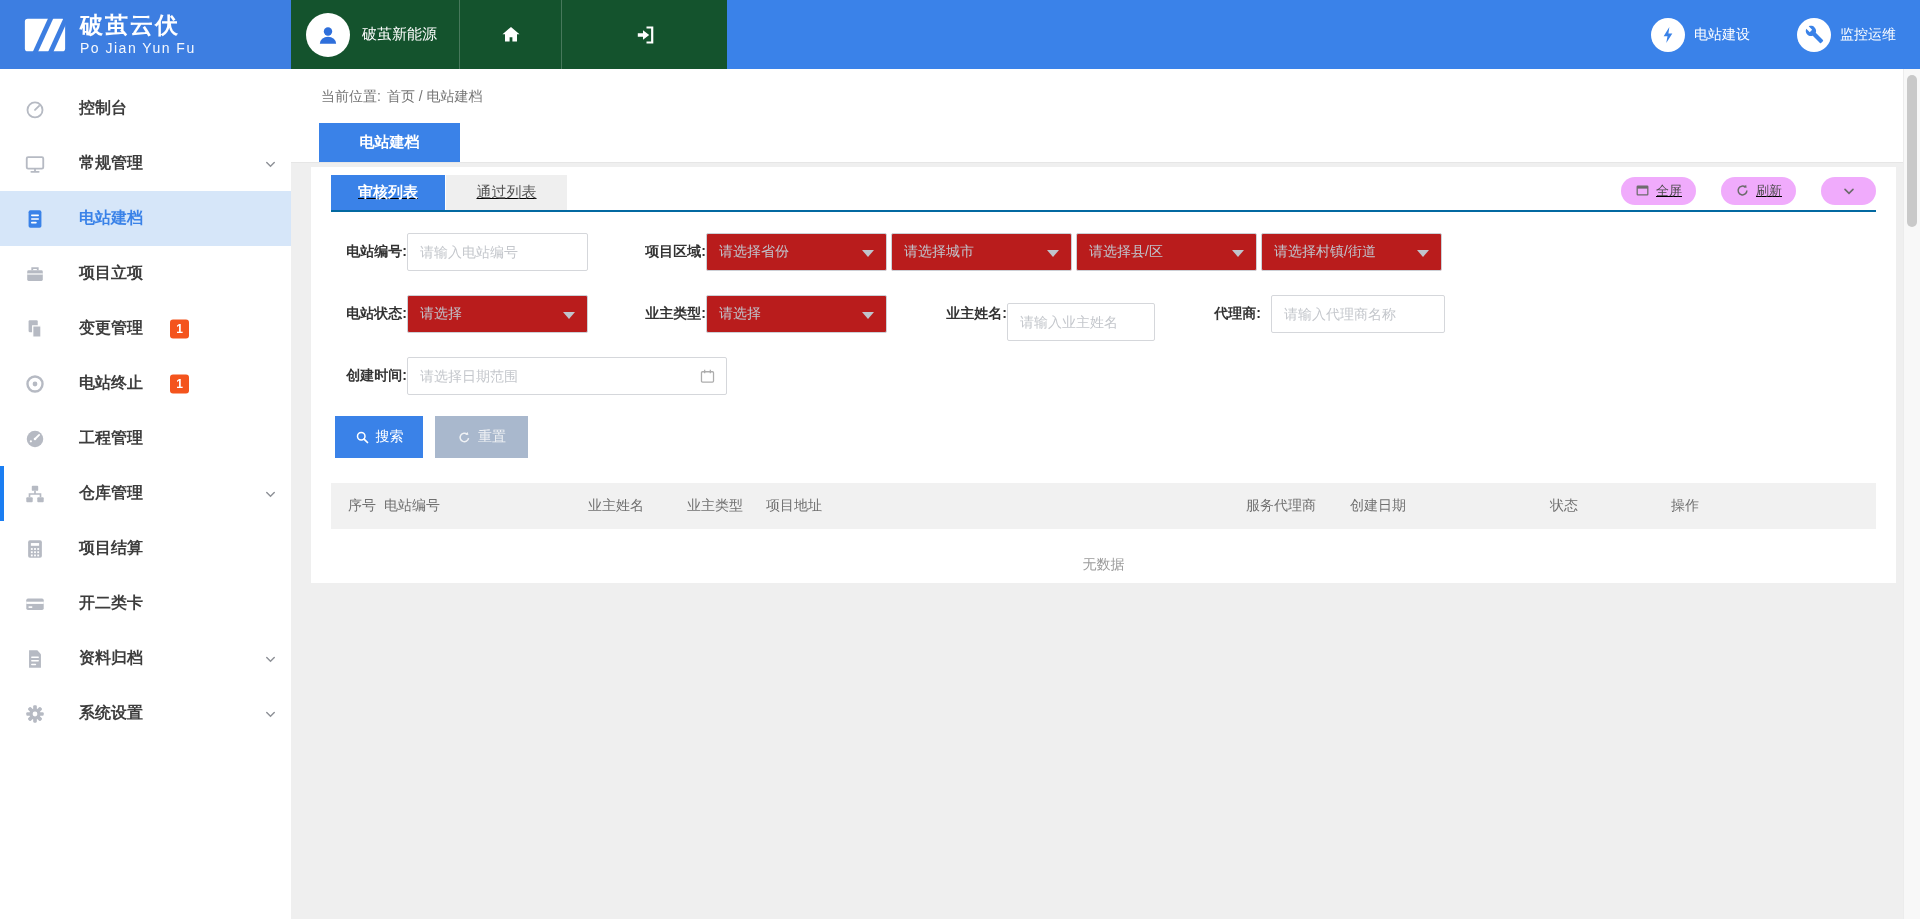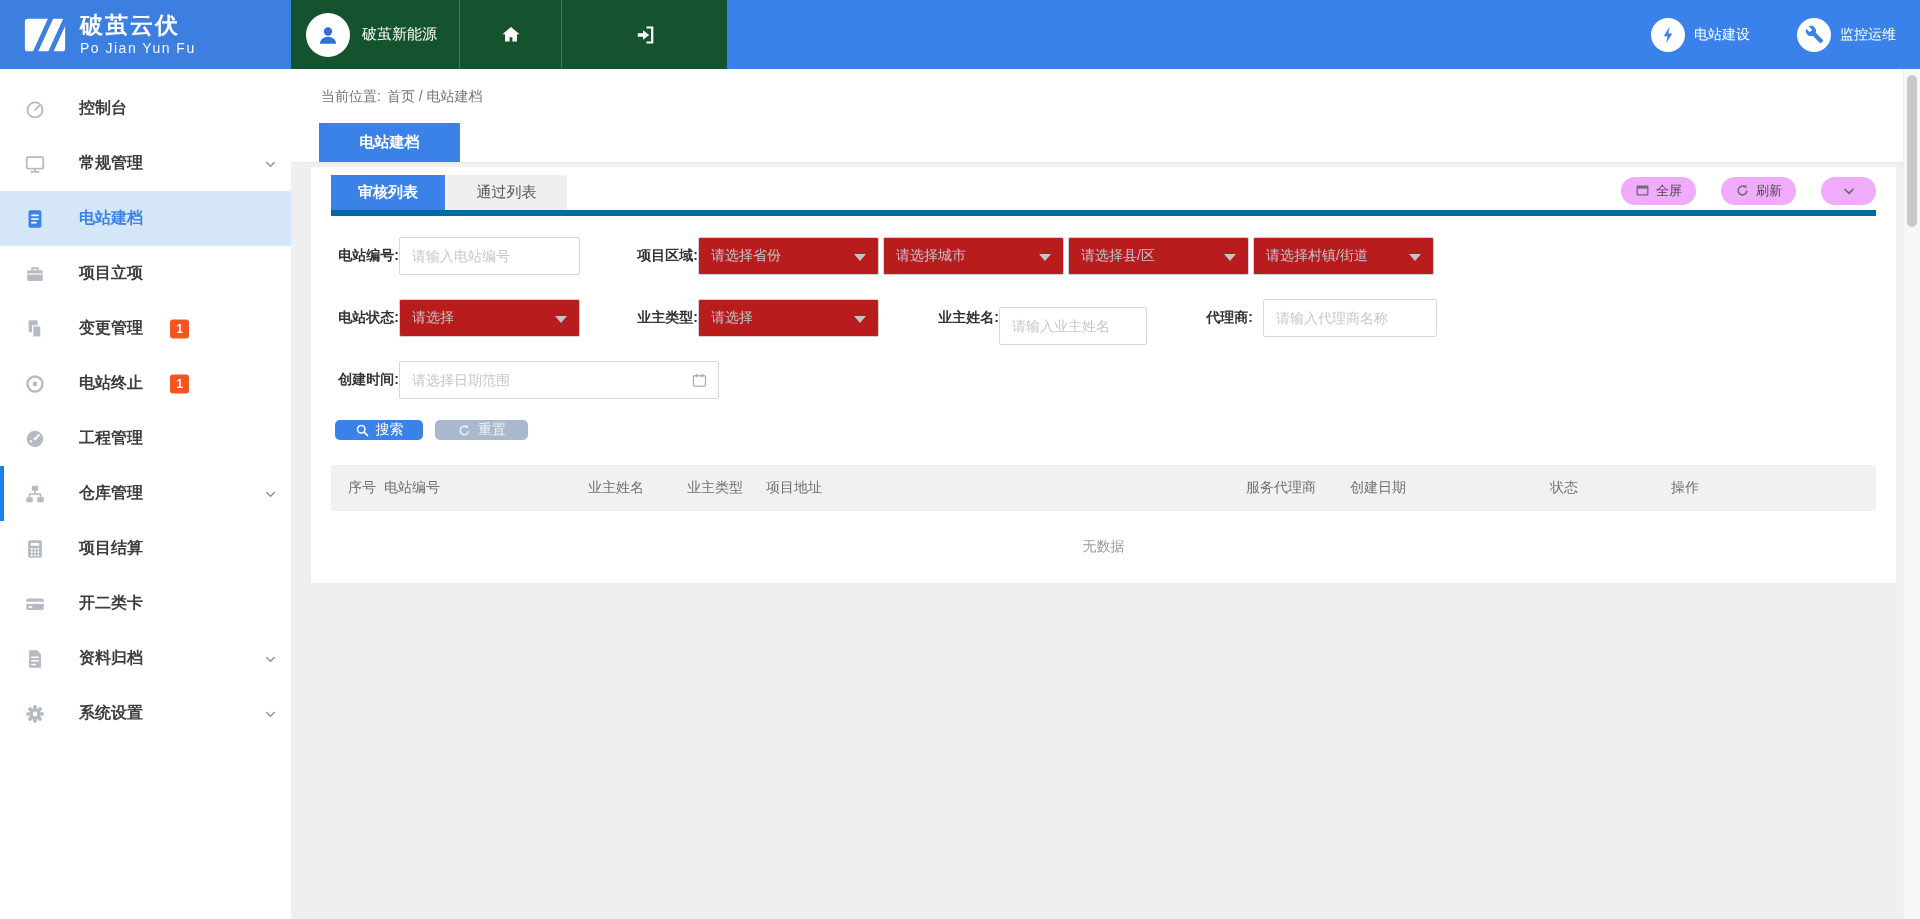--- a/index.html
+++ b/index.html
@@ -40,54 +40,54 @@
   .s-ind { position:absolute; left:0; top:0; width:4px; height:55px; background:#1B7EF2; }
 
   main { flex:1; position:relative; background:#EFEFEF; }
   .top-white { height:94px; background:#fff; border-bottom:1px solid #E6E6E6; position:relative; margin-right:17px; }
   .crumb { padding:0 0 0 30px; height:55px; display:flex; align-items:center; font-size:14px; color:#757575; }
   .crumb .sep { width:6px; }
   .page-tab { position:absolute; left:28px; bottom:0; width:141px; height:39px; background:#3A82E8;
     color:#fff; font-size:15px; font-weight:700; display:flex; align-items:center; justify-content:center; cursor:pointer; }
 
   .panel { margin:4px 7px 0 20px; width:1585px; background:#fff; height:416px; }
-  .panel-head { margin:0 20px; padding-top:8px; display:flex; align-items:flex-end; border-bottom:6px solid #0369a1; }
+  .panel-head { margin:0 20px; padding-top:8px; display:flex; align-items:flex-end; border-bottom:2px solid #0369a1;text-decoration:underline; }
   .ptab { height:35px; display:flex; align-items:center; justify-content:center; font-size:15px; cursor:pointer; }
   .ptab.on { width:114px; background:#3A82E8; color:#fff; font-weight:700; margin-right:1px; }
   .ptab.off { width:121px; background:#EFEFEF; color:#555; }
   .ptools { margin-left:auto; display:flex; align-items:center; align-self:center; padding-bottom:4px; }
   .pill { height:28px; border-radius:14px; background:#f0abfc; color:#4A4A4A; font-size:13px;
     display:flex; align-items:center; padding:0 14px; margin-left:25px; cursor:pointer; }
   .pill svg { margin-right:6px; }
   .pill.sq { width:55px; justify-content:center; padding:0; }
   .pill.sq svg { margin:0; }
 
   
-  .filters { padding:21px 16px 0; }
+  .filters { padding:21px 24px 0; }
   .f-row { display:flex; align-items:center; margin-bottom:16px; }
   .f-row.r3 { margin-top:6px; }
   .lbl { font-size:14px; font-weight:700; color:#333; text-align:right; flex:0 0 auto; }
   .w72 { width:72px; } .w69 { width:69px; padding-right:10px; }
   .ml46 { margin-left:46px; } .ml48 { margin-left:48px; } .ml47 { margin-left:47px; }
   .inp { height:38px; border:1px solid #D5D7DB; border-radius:2px; font-size:14px; padding:0 12px;
     color:#333; outline:none; background:#fff; font-family:"Liberation Sans",sans-serif; }
   .inp::placeholder { color:#C4C7CC; }
   .sel { height:38px; border:1px solid #CDD0D6; border-radius:2px; background:#b91c1c; display:flex;
     align-items:center; padding:0 12px; cursor:pointer; position:relative; }
   .sel .ph { font-size:14px; color:#C0C4CC; }
   .caret { position:absolute; right:12px; top:50%; margin-top:-2px; width:0; height:0;
     border-left:6px solid transparent; border-right:6px solid transparent; border-top:7px solid #C0C4CC; }
   .w181 { width:181px; } .w178 { width:148px;margin-top:16px; } .w174 { width:174px; }
   .mg6 { margin-left:4px; }
   .date-wrap { position:relative; width:320px; }
   .date-wrap .inp { width:100%; }
   .date-wrap svg { position:absolute; right:11px; top:50%; transform:translateY(-50%); }
 
   .btn-row { padding:5px 24px 0; display:flex; }
-  .btn { height:20px; border:none; border-radius:5px; font-size:14px; display:flex; align-items:center;
+  .btn { height:42px; border:none; border-radius:0; font-size:14px; display:flex; align-items:center;
     justify-content:center; cursor:pointer; font-family:"Liberation Sans",sans-serif; }
   .btn svg { margin-right:6px; }
   .btn-search { width:88px; background:#3A82E8; color:#fff; }
   .btn-reset { width:93px; background:#A9B8CD; color:#F0F2F5; margin-left:12px; }
 
   
   .tbl-head { margin:25px 20px 0; height:46px; background:#F1F1F1; display:grid; align-items:center;
     grid-template-columns:36px 204px 99px 79px 480px 104px 200px 121px 1fr;
     padding-left:17px; color:#707070; font-size:14px; }
   .tbl-empty { height:72px; display:flex; align-items:center; justify-content:center; color:#9A9A9A; font-size:14px; }

